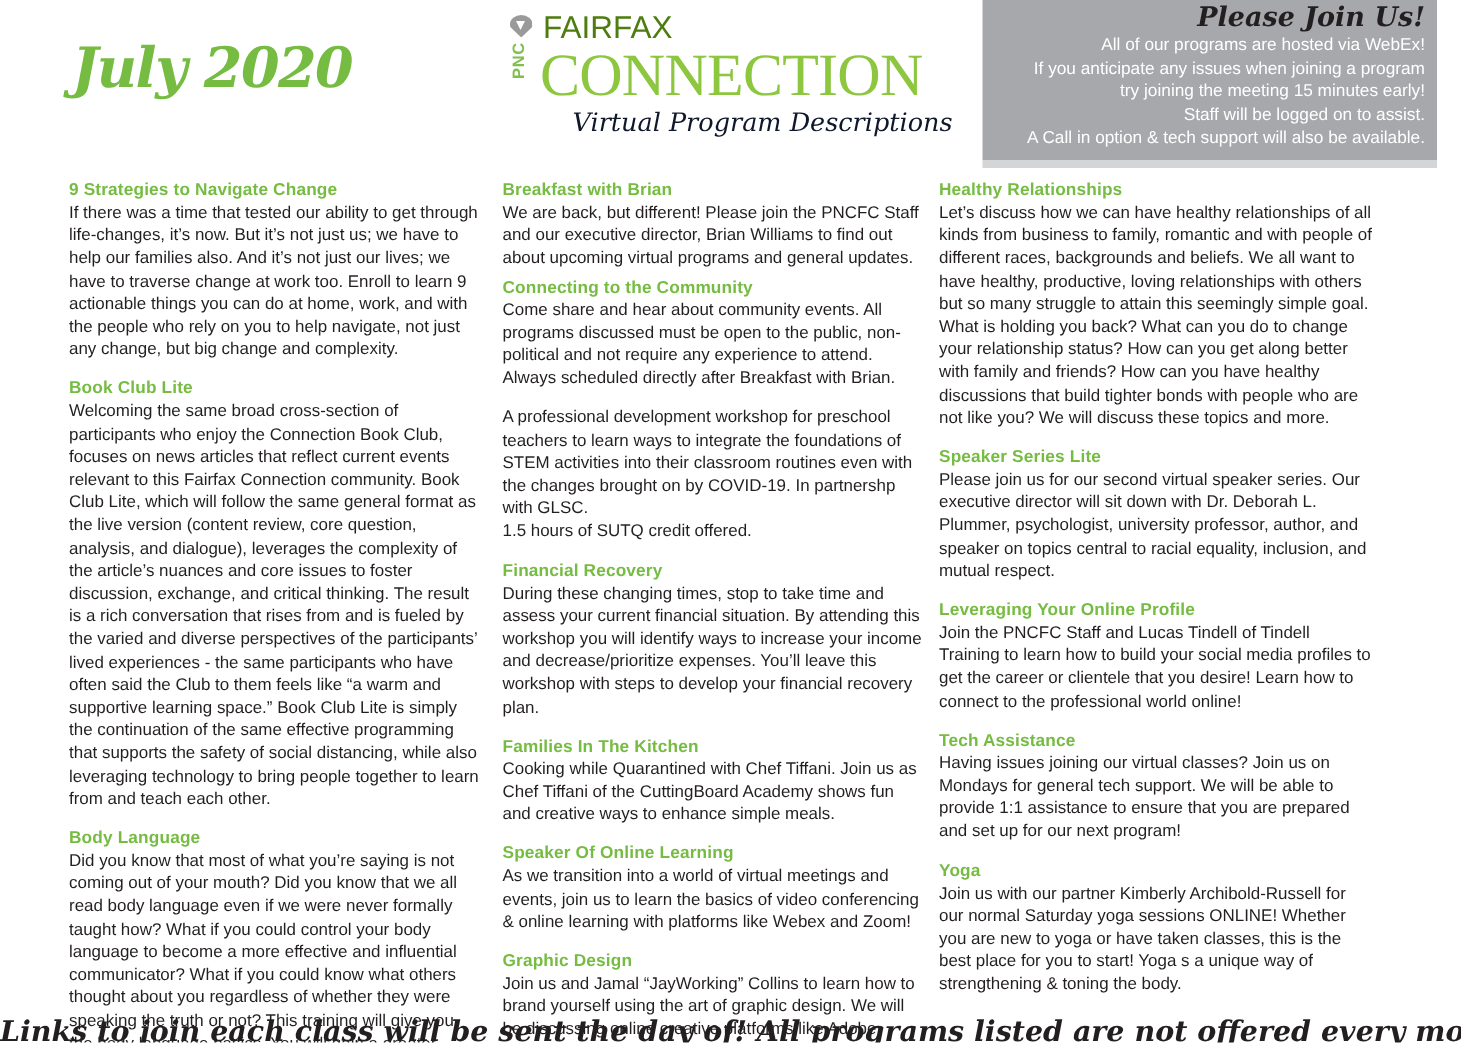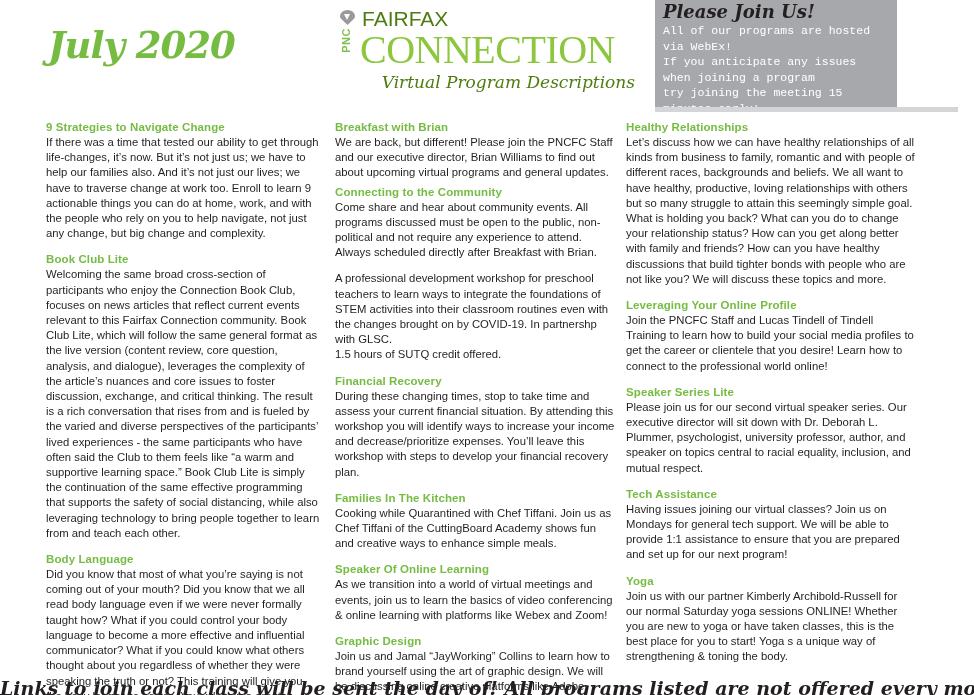--- a/index.html
+++ b/index.html
@@ -84,46 +84,46 @@
     color:#8dc63f;
     letter-spacing:-0.5px;
     padding-left:22px;
     white-space:nowrap;
   }
   .logo-sub{
     font-family:"DejaVu Serif",serif;
     font-style:italic;
     font-size:17px;
     line-height:20px;
-    color:#4d7c0f;
+    color:#0f172a;
     text-align:right;
     padding-right:8px;
     margin-top:2px;
   }
   .join-banner{
     position:absolute;
     left:655px; top:0;
-    width:242px;
+    width:303px;
     height:107px;
     background:#a6a8ab;
     box-sizing:border-box;
     padding:2px 8px 0 8px;
-    text-align:left;
+    text-align:right;
   }
   .join-banner .jb-title{
     font-family:"DejaVu Serif",serif;
     font-style:italic;
     font-weight:700;
     font-size:18px;
     line-height:20px;
     color:#231f20;
     margin-bottom:1px;
   }
   .join-banner .jb-line{
-    font-family:Liberation Mono, monospace;
+    font-family:Liberation Sans, sans-serif;
     font-size:11.5px;
     line-height:15.5px;
     color:#ffffff;
   }
   .banner-shadow{
     position:absolute;
     left:655px; top:107px;
     width:303px;height:5px;
     background:#d4d5d7;
   }
@@ -255,28 +255,28 @@
         <div class="prog-title">Graphic Design</div>
         <div class="prog-body" style="white-space: pre-line;">Join us and Jamal “JayWorking” Collins to learn how to brand yourself using the art of graphic design. We will be discussing online creative platforms like Adobe Spark &amp; Canva.</div>
       </div>
     </div>
   <div class="col" id="col-3">
       <div class="prog">
         <div class="prog-title">Healthy Relationships</div>
         <div class="prog-body" style="white-space: pre-line;">Let’s discuss how we can have healthy relationships of all kinds from business to family, romantic and with people of different races, backgrounds and beliefs. We all want to have healthy, productive, loving relationships with others but so many struggle to attain this seemingly simple goal. What is holding you back? What can you do to change your relationship status? How can you get along better with family and friends? How can you have healthy discussions that build tighter bonds with people who are not like you? We will discuss these topics and more.</div>
       </div>
       <div class="prog">
+        <div class="prog-title">Speaker Series Lite</div>
+        <div class="prog-body" style="white-space: pre-line;">Please join us for our second virtual speaker series. Our executive director will sit down with Dr. Deborah L. Plummer, psychologist, university professor, author, and speaker on topics central to racial equality, inclusion, and mutual respect.</div>
+      </div>
+      <div class="prog">
         <div class="prog-title">Leveraging Your Online Profile</div>
         <div class="prog-body" style="white-space: pre-line;">Join the PNCFC Staff and Lucas Tindell of Tindell Training to learn how to build your social media profiles to get the career or clientele that you desire! Learn how to connect to the professional world online!</div>
       </div>
       <div class="prog">
-        <div class="prog-title">Speaker Series Lite</div>
-        <div class="prog-body" style="white-space: pre-line;">Please join us for our second virtual speaker series. Our executive director will sit down with Dr. Deborah L. Plummer, psychologist, university professor, author, and speaker on topics central to racial equality, inclusion, and mutual respect.</div>
-      </div>
-      <div class="prog">
         <div class="prog-title">Tech Assistance</div>
         <div class="prog-body" style="white-space: pre-line;">Having issues joining our virtual classes? Join us on Mondays for general tech support. We will be able to provide 1:1 assistance to ensure that you are prepared and set up for our next program!</div>
       </div>
       <div class="prog">
         <div class="prog-title">Yoga</div>
         <div class="prog-body" style="white-space: pre-line;">Join us with our partner Kimberly Archibold-Russell for our normal Saturday yoga sessions ONLINE! Whether you are new to yoga or have taken classes, this is the best place for you to start! Yoga s a unique way of strengthening &amp; toning the body.</div>
       </div>
     </div>
 </div>
 

